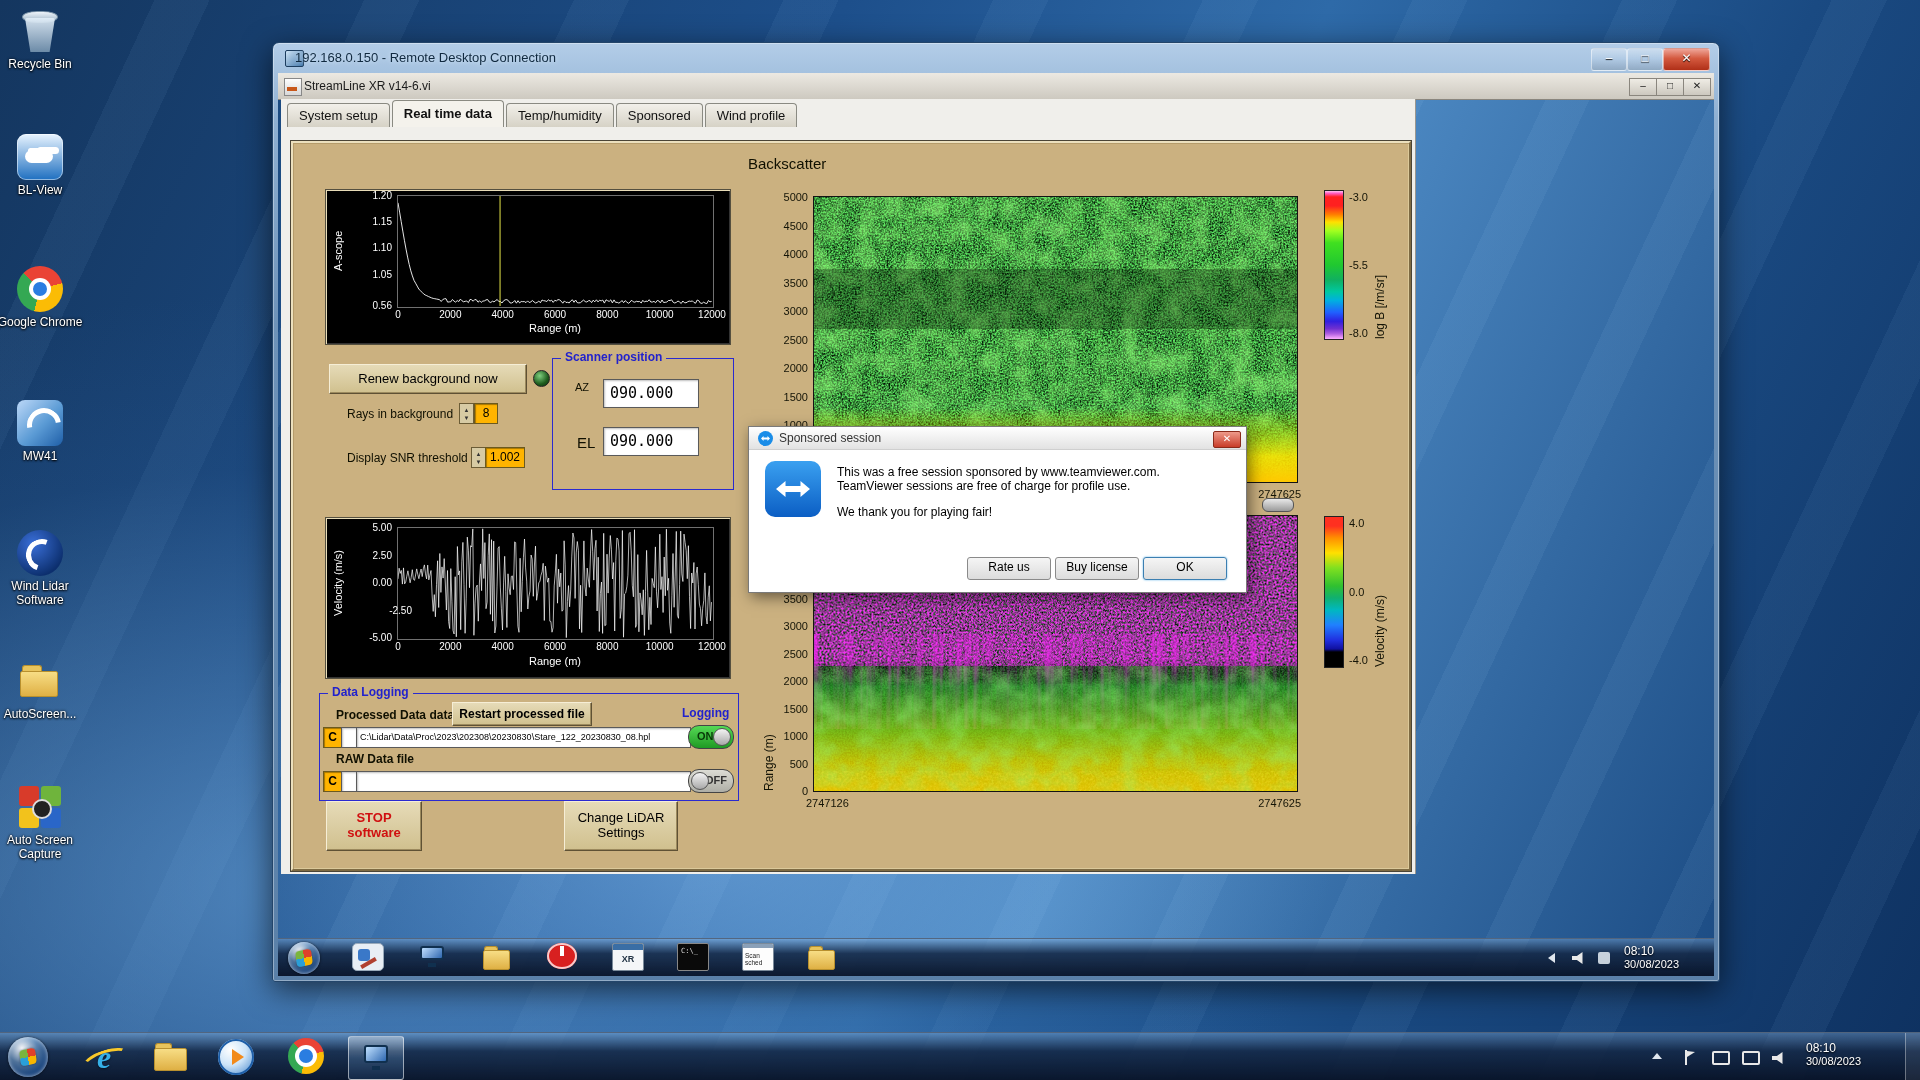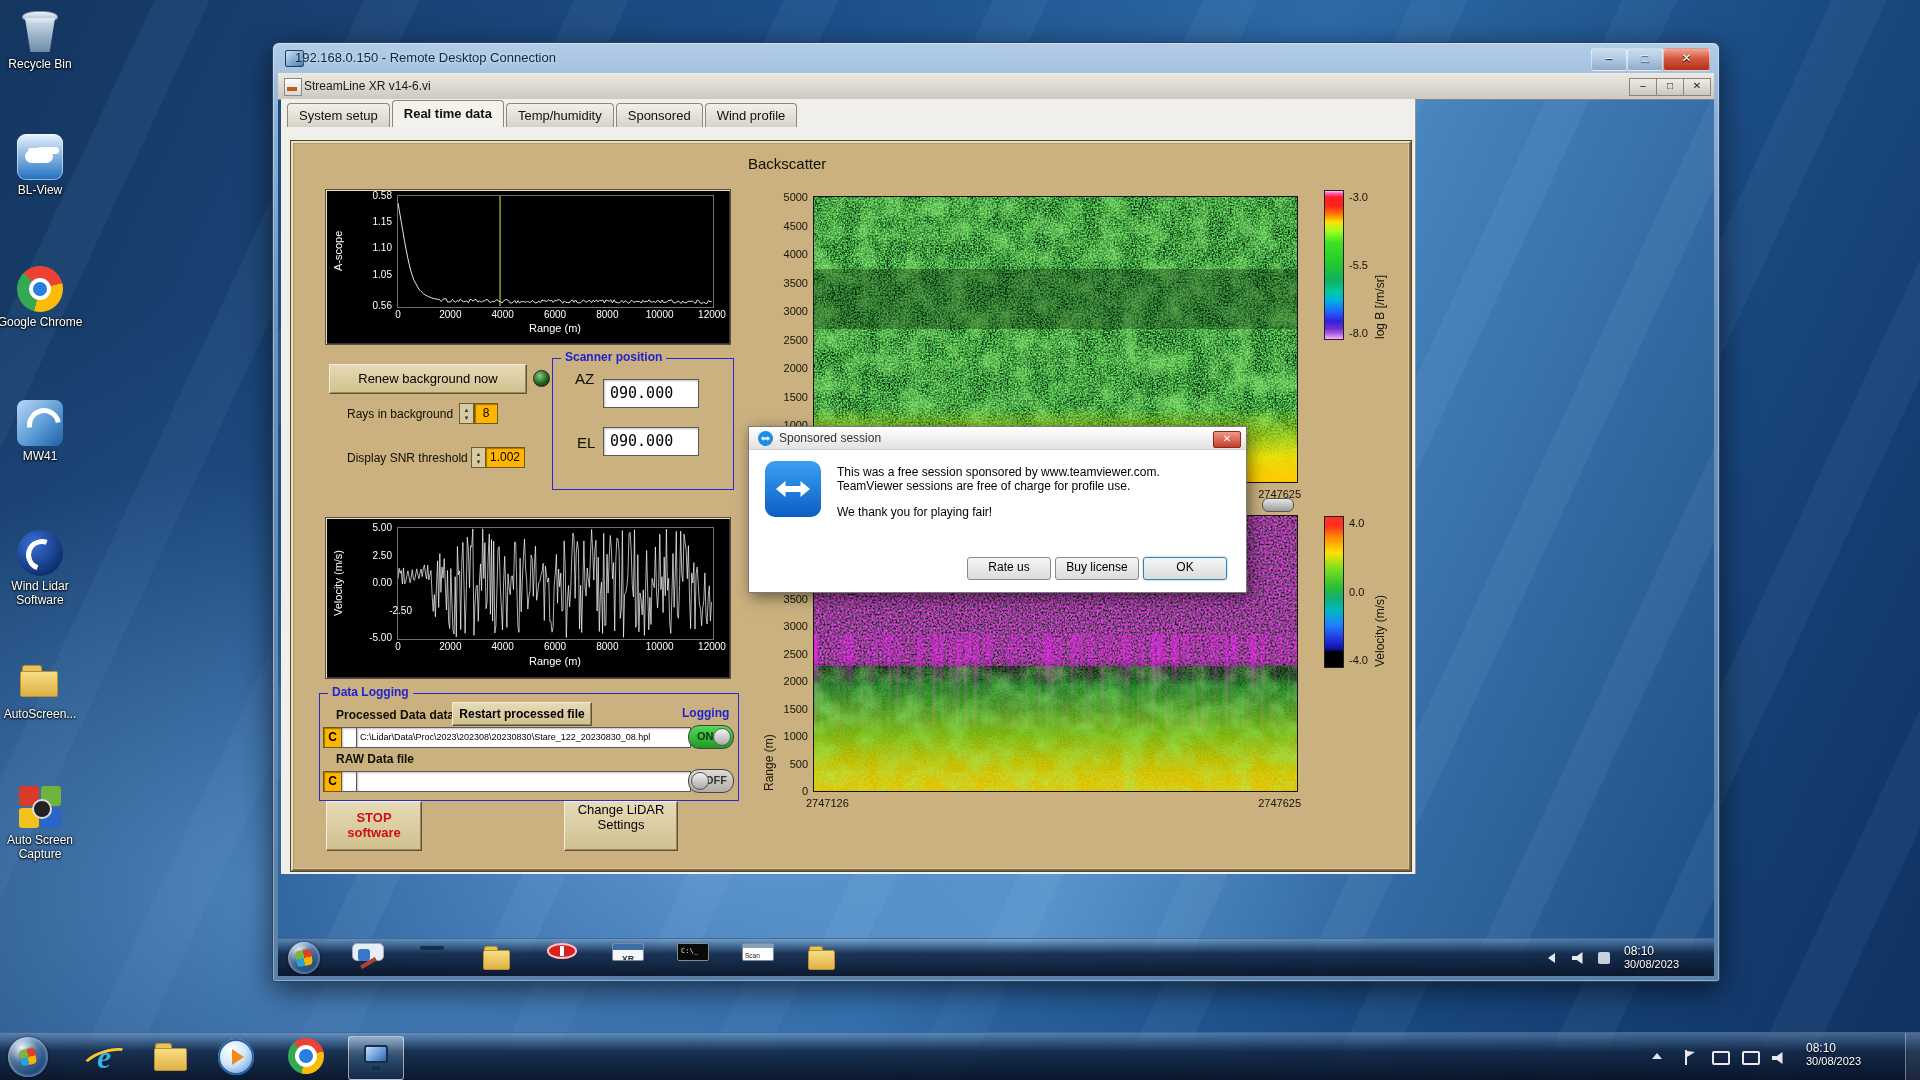--- a/index.html
+++ b/index.html
@@ -101,21 +101,21 @@
   .tv-arrow{position:absolute;background:#fff;clip-path:polygon(0 50%,28% 0,28% 32%,72% 32%,72% 0,100% 50%,72% 100%,72% 68%,28% 68%,28% 100%);}
   #tv-close{position:absolute;right:5px;top:4px;width:26px;height:15px;background:linear-gradient(180deg,#ee9a8a,#c83c28);border:1px solid #8a2a1a;border-radius:2px;color:#fff;font-size:10px;line-height:13px;text-align:center;}
   #tv-logo{position:absolute;left:16px;top:34px;width:56px;height:56px;border-radius:10px;background:linear-gradient(180deg,#3aa0f0,#0b5ec4);}
   .tv-text{position:absolute;font-size:12px;color:#000;white-space:nowrap;}
   .dlgbtn{position:absolute;height:21px;width:82px;background:linear-gradient(180deg,#f5f5f5,#dcdcdc);border:1px solid #8a8a8a;border-radius:3px;font-size:12px;text-align:center;line-height:19px;color:#000;}
   .dlgbtn.default{border-color:#3c7fb1;box-shadow:0 0 2px #5ab0e8;}
   
   .glassbar{position:absolute;background:linear-gradient(180deg,rgba(150,190,230,.35),rgba(20,40,70,.88) 38%,rgba(8,18,38,.95));border-top:1px solid rgba(190,220,250,.4);}
   .orb{position:absolute;border-radius:50%;background:radial-gradient(circle at 35% 28%,rgba(255,255,255,.95),rgba(140,190,240,.5) 38%,rgba(25,70,130,.95) 72%,#0a2a55);box-shadow:inset 0 0 4px rgba(255,255,255,.7),0 0 3px rgba(0,0,0,.6);}
   .orb-flag{position:absolute;left:50%;top:50%;width:16px;height:16px;margin:-8px 0 0 -8px;border-radius:4px;background:conic-gradient(#e0412a 0 25%,#f7b500 0 50%,#2a9fd8 0 75%,#7ab53e 0 100%);transform:rotate(-8deg) skewY(-4deg);box-shadow:0 0 2px rgba(0,0,0,.5);}
-  .rt-icon{position:absolute;top:4px;width:30px;height:16px;}
+  .rt-icon{position:absolute;top:4px;width:30px;height:26px;}
   .tb-icon{position:absolute;width:40px;height:38px;}
   .tray-mini{position:absolute;}
   .clock{position:absolute;color:#fff;text-align:left;text-shadow:0 1px 2px #000;}
   .clock .t{font-size:12px;line-height:14px;}
   .clock .d{font-size:11px;line-height:13px;}
   
   .mini-monitor{position:relative;width:100%;height:100%;}
   .mini-monitor .scr{position:absolute;left:3px;top:3px;right:3px;bottom:9px;background:linear-gradient(135deg,#bfe0ff,#2f68b0);border:2px solid #10304f;border-radius:3px;}
   .mini-monitor .stand{position:absolute;left:50%;bottom:2px;width:8px;height:4px;margin-left:-4px;background:#10304f;}
   .power-ico{position:relative;width:100%;height:100%;border-radius:50%;background:#d82020;box-shadow:inset 0 0 0 2px #f8caca;}
@@ -275,21 +275,21 @@
           <div class="lvlabel" style="left:455px;top:12px;font-size:15px">Backscatter</div>
 
           <div id="ascope-widget" class="plotw" style="left:32px;top:46px;width:404px;height:154px">
             <div class="vlabw" style="left:4px;top:6px;height:110px;width:16px">A-scope</div>
             <div class="plot-frame" style="left:71px;top:5px;width:315px;height:111px"></div>
             <svg id="ascope-svg" style="position:absolute;left:72px;top:6px" width="314" height="110" viewBox="0 0 314 110" preserveAspectRatio="none">
                 <polyline points="0.0,6.8 1.6,16.1 3.2,25.5 4.8,35.1 6.4,44.3 8.0,53.1 9.6,61.1 11.2,68.4 12.8,74.8 14.4,79.9 16.0,84.4 17.6,87.2 19.2,90.1 20.8,93.0 22.4,94.7 24.0,96.3 25.6,97.9 27.2,99.0 28.8,99.7 30.4,100.5 32.0,101.2 33.6,101.9 35.2,102.4 36.8,102.7 38.4,103.0 40.0,103.3 41.6,103.7 43.2,105.5 44.8,103.5 46.4,102.8 48.0,102.7 49.6,106.1 51.2,105.9 52.8,105.8 54.4,103.5 56.0,105.1 57.6,106.1 59.2,104.6 60.8,105.5 62.4,103.1 64.0,104.8 65.6,105.8 67.2,105.3 68.8,105.1 70.4,106.6 72.0,103.4 73.6,103.8 75.2,105.2 76.8,103.5 78.4,103.8 80.0,106.2 81.6,104.8 83.2,106.4 84.8,105.1 86.4,104.9 88.0,103.9 89.6,103.5 91.2,105.9 92.8,106.5 94.4,105.2 96.0,105.9 97.6,104.6 99.2,103.5 100.8,105.5 102.4,105.5 104.0,107.0 105.6,104.8 107.2,103.8 108.8,103.6 110.4,104.6 112.0,106.9 113.6,107.0 115.2,106.2 116.8,104.5 118.4,107.2 120.0,104.7 121.6,106.9 123.2,105.5 124.8,105.7 126.4,105.6 128.0,106.6 129.6,104.9 131.2,106.5 132.8,105.9 134.4,104.5 136.0,105.9 137.6,107.0 139.2,106.4 140.8,105.0 142.4,106.8 144.0,104.0 145.6,104.7 147.2,104.9 148.8,105.6 150.4,103.7 152.0,105.1 153.6,104.2 155.2,106.4 156.8,104.3 158.4,104.9 160.0,103.6 161.6,103.9 163.2,105.2 164.8,107.2 166.4,104.9 168.0,106.5 169.6,106.3 171.2,106.9 172.8,104.9 174.4,103.8 176.0,106.3 177.6,104.0 179.2,106.6 180.8,106.9 182.4,106.7 184.0,105.3 185.6,104.1 187.2,105.6 188.8,106.0 190.4,104.8 192.0,104.6 193.6,106.6 195.2,104.2 196.8,105.8 198.4,103.8 200.0,105.9 201.6,104.2 203.2,104.9 204.8,104.1 206.4,107.1 208.0,103.8 209.6,104.7 211.2,105.4 212.8,103.8 214.4,106.9 216.0,103.9 217.6,106.4 219.2,106.3 220.8,107.1 222.4,106.2 224.0,104.5 225.6,106.7 227.2,104.7 228.8,106.0 230.4,107.3 232.0,106.2 233.6,104.2 235.2,105.8 236.8,106.2 238.4,105.3 240.0,105.7 241.6,105.5 243.2,107.0 244.8,104.3 246.4,106.0 248.0,105.1 249.6,105.5 251.2,103.7 252.8,106.0 254.4,106.0 256.0,105.4 257.6,106.7 259.2,104.5 260.8,104.9 262.4,106.9 264.0,104.0 265.6,106.5 267.2,106.3 268.8,106.1 270.4,104.5 272.0,104.5 273.6,103.8 275.2,106.3 276.8,107.0 278.4,106.3 280.0,105.0 281.6,106.0 283.2,107.5 284.8,105.0 286.4,106.7 288.0,106.8 289.6,105.8 291.2,105.1 292.8,105.4 294.4,104.9 296.0,106.5 297.6,107.2 299.2,104.0 300.8,104.7 302.4,107.1 304.0,107.4 305.6,106.2 307.2,107.1 308.8,107.6 310.4,104.5 312.0,105.8 313.6,105.4" fill="none" stroke="#ffffff" stroke-width="0.9"></polyline>
                 <line x1="102.05" x2="102.05" y1="0" y2="110" stroke="#e8e84a" stroke-width="1"></line>
               </svg>
             <div class="pxlabel" style="left:72px;top:132px;width:314px">Range (m)</div>
-          <div class="ptick y" style="left: 0px; width: 66px; top: 0px;">0.58</div>
+          <div class="ptick y" style="left: 0px; width: 66px; top: 0px;">1.20</div>
               <div class="ptick y" style="left: 0px; width: 66px; top: 26.1905px;">1.15</div>
               <div class="ptick y" style="left: 0px; width: 66px; top: 52.381px;">1.10</div>
               <div class="ptick y" style="left: 0px; width: 66px; top: 78.5714px;">1.05</div>
               <div class="ptick y" style="left: 0px; width: 66px; top: 110px;">0.56</div>
               <div class="ptick x" style="left: 47px; width: 50px; top: 119px;">0</div>
               <div class="ptick x" style="left: 99.3333px; width: 50px; top: 119px;">2000</div>
               <div class="ptick x" style="left: 151.667px; width: 50px; top: 119px;">4000</div>
               <div class="ptick x" style="left: 204px; width: 50px; top: 119px;">6000</div>
               <div class="ptick x" style="left: 256.333px; width: 50px; top: 119px;">8000</div>
               <div class="ptick x" style="left: 308.667px; width: 50px; top: 119px;">10000</div>
@@ -308,21 +308,21 @@
 
           <div class="lvlabel" style="left:54px;top:308px">Display SNR threshold</div>
           <div class="spin" style="left:178px;top:304px;height:19px">
               <span>▲</span>
               <span>▼</span>
             </div>
           <div class="amber" style="left:192px;top:304px;width:38px;height:19px;line-height:19px">1.002</div>
 
           <div class="bluegrp" style="left:259px;top:215px;width:180px;height:130px">
             <div class="grp-title">Scanner position</div>
-            <div class="lvlabel" style="left:22px;top:11px;font-size:15px">AZ</div>
+            <div class="lvlabel" style="left:22px;top:22px;font-size:11px">AZ</div>
             <div class="wfield" style="left:50px;top:20px;width:88px;height:27px;font:15px/27px 'DejaVu Sans Mono',monospace;padding-left:6px">090.000</div>
             <div class="lvlabel" style="left:24px;top:75px;font-size:15px">EL</div>
             <div class="wfield" style="left:50px;top:68px;width:88px;height:27px;font:15px/27px 'DejaVu Sans Mono',monospace;padding-left:6px">090.000</div>
           </div>
 
           <div id="vel-widget" class="plotw" style="left:32px;top:374px;width:404px;height:160px">
             <div class="vlabw" style="left:4px;top:10px;height:110px;width:16px">Velocity (m/s)</div>
             <div class="plot-frame" style="left:71px;top:9px;width:315px;height:111px"></div>
             <svg id="vel-svg" style="position:absolute;left:72px;top:10px" width="314" height="110" viewBox="0 0 314 110" preserveAspectRatio="none">
                 <polyline points="0.0,50.9 1.1,40.2 2.2,45.4 3.3,42.4 4.4,56.1 5.5,39.9 6.6,55.9 7.7,54.0 8.8,48.2 9.9,42.8 11.0,48.8 12.1,54.8 13.2,49.4 14.3,41.7 15.4,51.1 16.5,52.4 17.6,47.0 18.7,40.9 19.8,46.4 20.9,50.7 22.0,45.1 23.1,41.0 24.2,48.6 25.3,40.8 26.4,36.9 27.5,45.8 28.6,50.9 29.7,37.1 30.8,51.9 31.9,47.1 33.0,42.5 34.1,67.0 35.2,83.4 36.3,66.6 37.4,88.8 38.5,56.6 39.6,32.8 40.7,79.5 41.8,25.5 42.9,64.4 44.0,38.9 45.1,50.1 46.2,30.6 47.3,55.0 48.4,82.0 49.5,42.5 50.6,93.6 51.7,100.5 52.8,40.6 53.9,73.2 55.0,102.6 56.1,106.0 57.2,48.7 58.3,108.8 59.4,18.5 60.5,46.9 61.6,42.9 62.7,101.7 63.8,33.8 64.9,14.4 66.0,56.5 67.1,105.3 68.2,70.2 69.3,9.1 70.4,22.2 71.5,59.7 72.6,17.7 73.7,19.0 74.8,0.9 75.9,107.3 77.0,75.1 78.1,59.6 79.2,57.1 80.3,93.2 81.4,55.0 82.5,35.9 83.6,62.7 84.7,0.8 85.8,50.5 86.9,14.6 88.0,80.7 89.1,74.2 90.2,27.5 91.3,5.9 92.4,86.3 93.5,11.7 94.6,93.1 95.7,13.1 96.8,105.0 97.9,98.0 99.0,58.9 100.1,20.2 101.2,18.6 102.3,59.1 103.4,80.8 104.5,102.0 105.6,54.9 106.7,28.3 107.8,63.4 108.9,99.5 110.0,45.8 111.1,60.0 112.2,66.7 113.3,48.4 114.4,47.9 115.5,61.5 116.6,13.9 117.7,14.6 118.8,60.0 119.9,98.3 121.0,104.3 122.1,30.2 123.2,83.8 124.3,53.5 125.4,29.8 126.5,11.0 127.6,39.9 128.7,53.1 129.8,81.0 130.9,68.7 132.0,62.9 133.1,27.0 134.2,31.1 135.3,68.3 136.4,38.0 137.5,18.1 138.6,72.3 139.7,65.1 140.8,54.5 141.9,53.6 143.0,47.2 144.1,43.8 145.2,35.3 146.3,92.5 147.4,38.1 148.5,47.2 149.6,54.2 150.7,50.0 151.8,93.2 152.9,93.5 154.0,104.2 155.1,99.7 156.2,57.9 157.3,45.1 158.4,26.3 159.5,75.2 160.6,41.1 161.7,58.8 162.8,45.0 163.9,83.2 165.0,82.2 166.1,12.8 167.2,36.9 168.3,109.6 169.4,73.5 170.5,57.6 171.6,78.8 172.7,61.9 173.8,28.1 174.9,5.0 176.0,10.0 177.1,70.4 178.2,24.9 179.3,13.5 180.4,22.3 181.5,100.9 182.6,57.2 183.7,104.5 184.8,57.6 185.9,12.9 187.0,58.8 188.1,68.0 189.2,40.1 190.3,51.0 191.4,59.3 192.5,25.1 193.6,1.5 194.7,23.6 195.8,52.1 196.9,20.7 198.0,12.3 199.1,83.0 200.2,29.2 201.3,103.5 202.4,65.6 203.5,54.0 204.6,105.4 205.7,5.3 206.8,97.7 207.9,97.0 209.0,26.2 210.1,65.1 211.2,30.1 212.3,7.5 213.4,21.2 214.5,51.0 215.6,34.6 216.7,103.0 217.8,32.4 218.9,10.0 220.0,11.1 221.1,22.8 222.2,90.4 223.3,81.5 224.4,2.5 225.5,109.2 226.6,65.9 227.7,64.9 228.8,58.8 229.9,47.2 231.0,5.8 232.1,4.3 233.2,22.9 234.3,57.3 235.4,68.8 236.5,1.7 237.6,99.4 238.7,96.3 239.8,26.6 240.9,103.8 242.0,64.9 243.1,71.9 244.2,86.8 245.3,61.8 246.4,107.4 247.5,63.7 248.6,22.4 249.7,64.2 250.8,101.8 251.9,69.3 253.0,96.5 254.1,50.4 255.2,55.3 256.3,59.7 257.4,18.9 258.5,63.8 259.6,79.8 260.7,59.1 261.8,6.2 262.9,61.5 264.0,48.7 265.1,84.5 266.2,29.0 267.3,67.8 268.4,1.2 269.5,62.3 270.6,50.3 271.7,95.1 272.8,105.3 273.9,67.7 275.0,25.5 276.1,79.3 277.2,48.1 278.3,3.4 279.4,87.3 280.5,90.3 281.6,56.6 282.7,3.1 283.8,45.9 284.9,53.5 286.0,6.1 287.1,14.4 288.2,22.6 289.3,50.7 290.4,17.7 291.5,68.4 292.6,100.5 293.7,45.0 294.8,55.0 295.9,34.5 297.0,101.0 298.1,45.8 299.2,39.0 300.3,56.4 301.4,76.1 302.5,80.6 303.6,97.8 304.7,80.3 305.8,72.3 306.9,44.9 308.0,87.7 309.1,96.0 310.2,69.3 311.3,57.8 312.4,92.9 313.5,74.1" fill="none" stroke="#ffffff" stroke-width="0.7"></polyline>
@@ -361,21 +361,21 @@
             <div class="tgl off" style="left:368px;top:75px">
                 <span class="tgl-txt">OFF</span>
                 <span class="tgl-knob"></span>
               </div>
           </div>
 
           <div class="lvbtn" style="left:33px;top:658px;width:96px;height:50px;font-size:13px;font-weight:bold;color:#d01010;padding-top:8px;box-sizing:border-box">
             <div>STOP</div>
             <div>software</div>
           </div>
-          <div class="lvbtn" style="left:271px;top:658px;width:114px;height:50px;font-size:13px;padding-top:0;box-sizing:border-box">
+          <div class="lvbtn" style="left:271px;top:658px;width:114px;height:50px;font-size:13px;padding-top:8px;box-sizing:border-box">
             <div>Change LiDAR</div>
             <div>Settings</div>
           </div>
 
           <div id="bs-plot" class="heatplot" style="left:520px;top:53px;width:483px;height:285px">
             <svg width="483" height="285" viewBox="0 0 483 285" preserveAspectRatio="none">
               <rect width="483" height="285" fill="#041204"></rect>
               <rect width="483" height="285" filter="url(#fGreenSpk)"></rect>
               <rect width="483" height="285" filter="url(#fGreenBlotch)" opacity="0.8"></rect>
               <rect width="483" height="285" filter="url(#fStreakV)" opacity="0.45"></rect>

